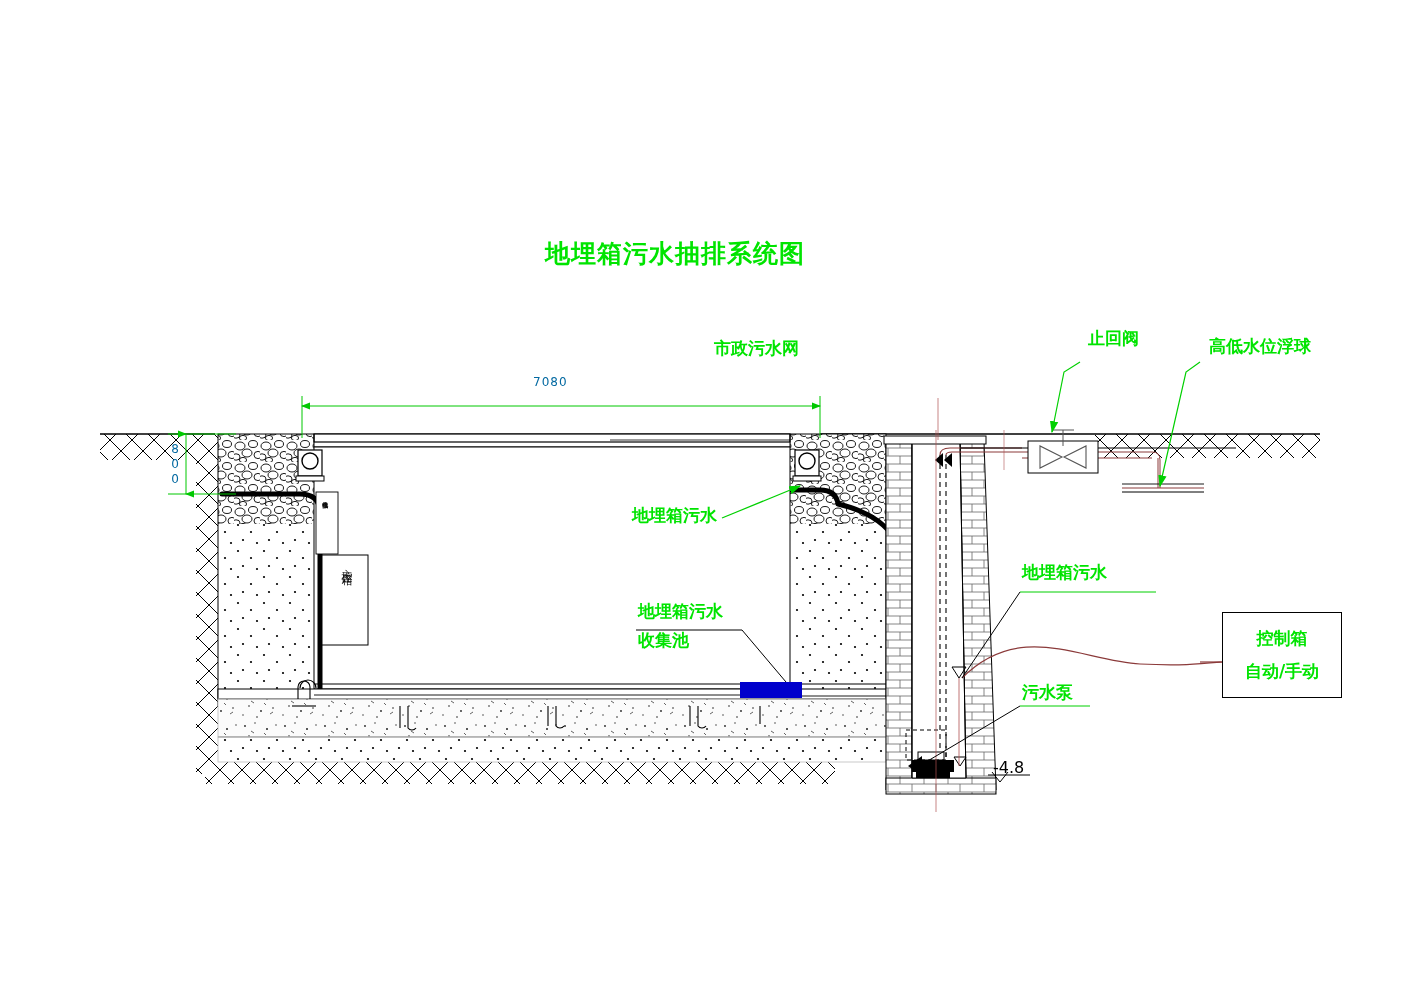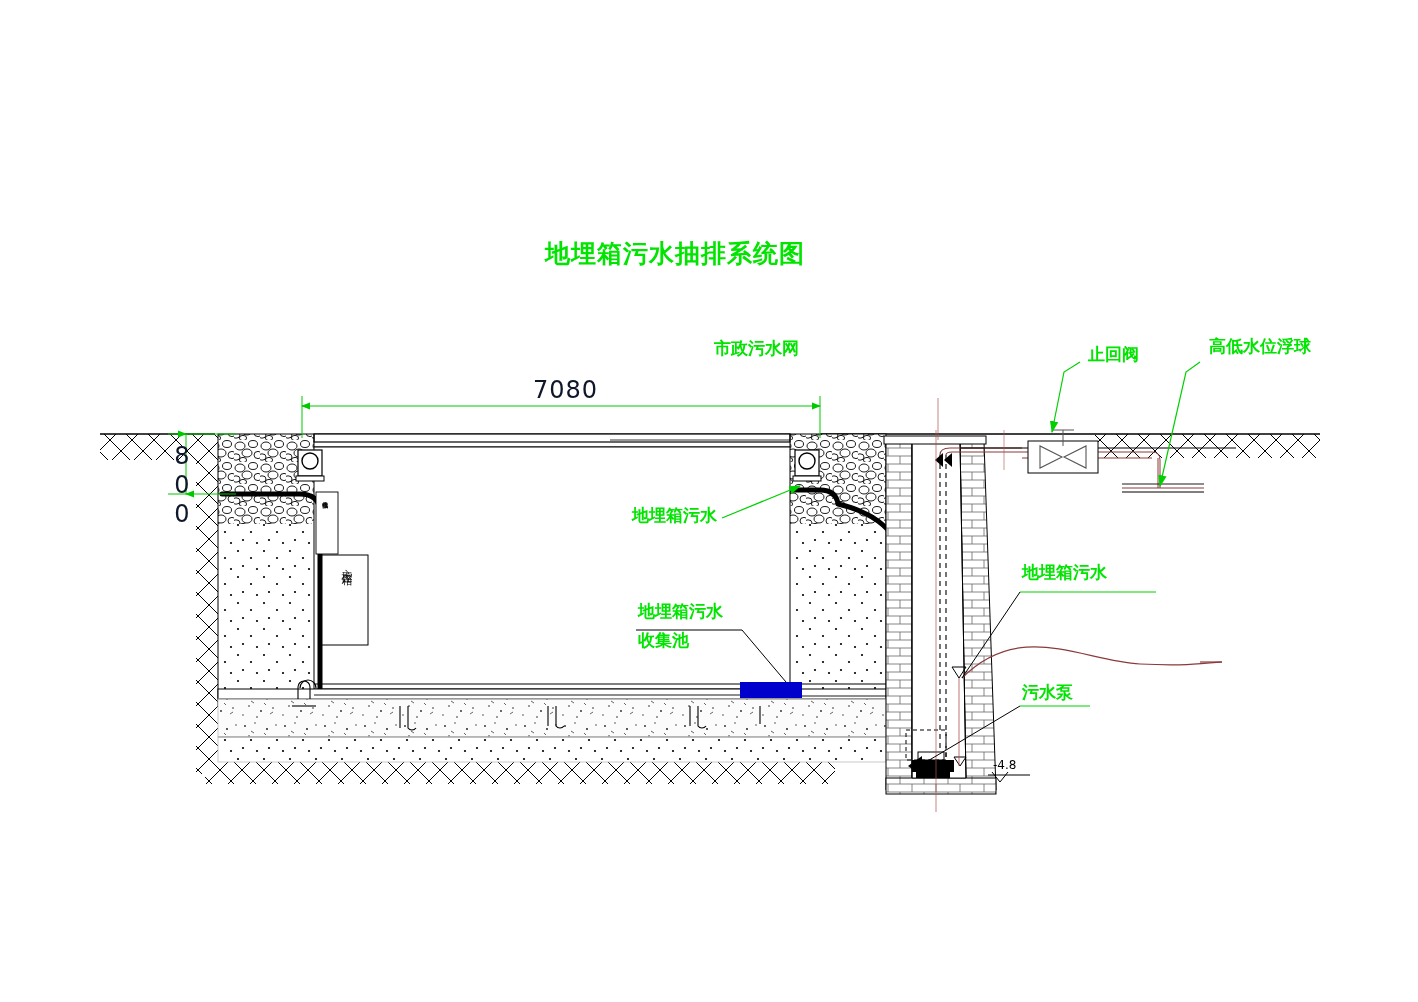--- a/index.html
+++ b/index.html
@@ -4,31 +4,31 @@
 <style>
   html,body{margin:0;padding:0;background:#ffffff;}
   body{width:1418px;height:1002px;overflow:hidden;
        font-family:"DejaVu Sans","Liberation Sans",sans-serif;}
   #stage{position:relative;width:1177px;height:1002px;background:#fff;}
   svg.layer{position:absolute;left:0;top:0;width:1418px;height:1002px;}
   .lbl{position:absolute;color:#00e400;font-family:"DejaVu Sans",sans-serif;
        white-space:nowrap;line-height:1.25;}
   .lbl.title{font-size:25px;font-weight:bold;letter-spacing:1px;}
   .lbl.big{font-size:17px;font-weight:bold;}
-  .lbl.dim{font-size:24px;color:#0f172a;font-weight:normal;letter-spacing:1px;}
+  .lbl.dim{font-size:12px;color:#0369a1;font-weight:normal;letter-spacing:1px;}
   .vert{writing-mode:vertical-rl;text-orientation:upright;}
   .ctrlbox{position:absolute;border:1px solid #000;background:#fff;
            display:flex;flex-direction:column;align-items:center;
            justify-content:center;gap:12px;}
   .tinyvert{position:absolute;color:#000;font-size:6px;
             writing-mode:vertical-rl;text-orientation:upright;line-height:1.05;}
   .mainbox-lbl{position:absolute;color:#000;font-size:11px;
                writing-mode:vertical-rl;text-orientation:upright;
                letter-spacing:3px;}
-  .elev{position:absolute;color:#000;font-size:12px;}
+  .elev{position:absolute;color:#000;font-size:16px;}
 </style>
 </head>
 <body>
 
 <div id="stage">
 
   <svg class="layer" viewBox="0 0 1418 1002" xmlns="http://www.w3.org/2000/svg">
     <defs>
 
       <pattern id="earthX" width="22" height="22" patternUnits="userSpaceOnUse">
@@ -263,21 +263,21 @@
     <g stroke="#000" stroke-width="1" fill="none">
       <line x1="988" y1="775" x2="1030" y2="775"></line>
       <path d="M992,772 L1000,782 L1008,772"></path>
     </g>
   </svg>
 
   <div class="lbl title" style="left:545px;top:238px;">地埋箱污水抽排系统图</div>
 
   <div class="lbl big" style="left:714px;top:338px;">市政污水网</div>
 
-  <div class="lbl big" style="left:1088px;top:344px;">止回阀</div>
+  <div class="lbl big" style="left:1088px;top:328px;">止回阀</div>
 
   <div class="lbl big" style="left:1209px;top:336px;">高低水位浮球</div>
 
   <div class="lbl big" style="left:632px;top:505px;">地埋箱污水</div>
 
   <div class="lbl big" style="left:638px;top:601px;">地埋箱污水</div>
   <div class="lbl big" style="left:638px;top:630px;">收集池</div>
 
   <div class="lbl big" style="left:1022px;top:562px;">地埋箱污水</div>
 
@@ -286,14 +286,18 @@
   <div class="lbl dim" style="left:533px;top:375px;">7080</div>
 
   <div class="lbl dim vert" style="left:167px;top:442px;">800</div>
 
   <div class="elev" style="left:993px;top:758px;">-4.8</div>
 
   <div class="mainbox-lbl" style="left:338px;top:560px;">主控箱</div>
 
   <div class="tinyvert" style="left:322px;top:497px;">电缆接线盒</div>
 
+  <div class="ctrlbox" style="left:1222px;top:612px;width:118px;height:84px;">
+    <div class="lbl big" style="position:static;">控制箱</div>
+    <div class="lbl big" style="position:static;">自动/手动</div>
+  </div>
 
 </div>
 
 </body></html>

